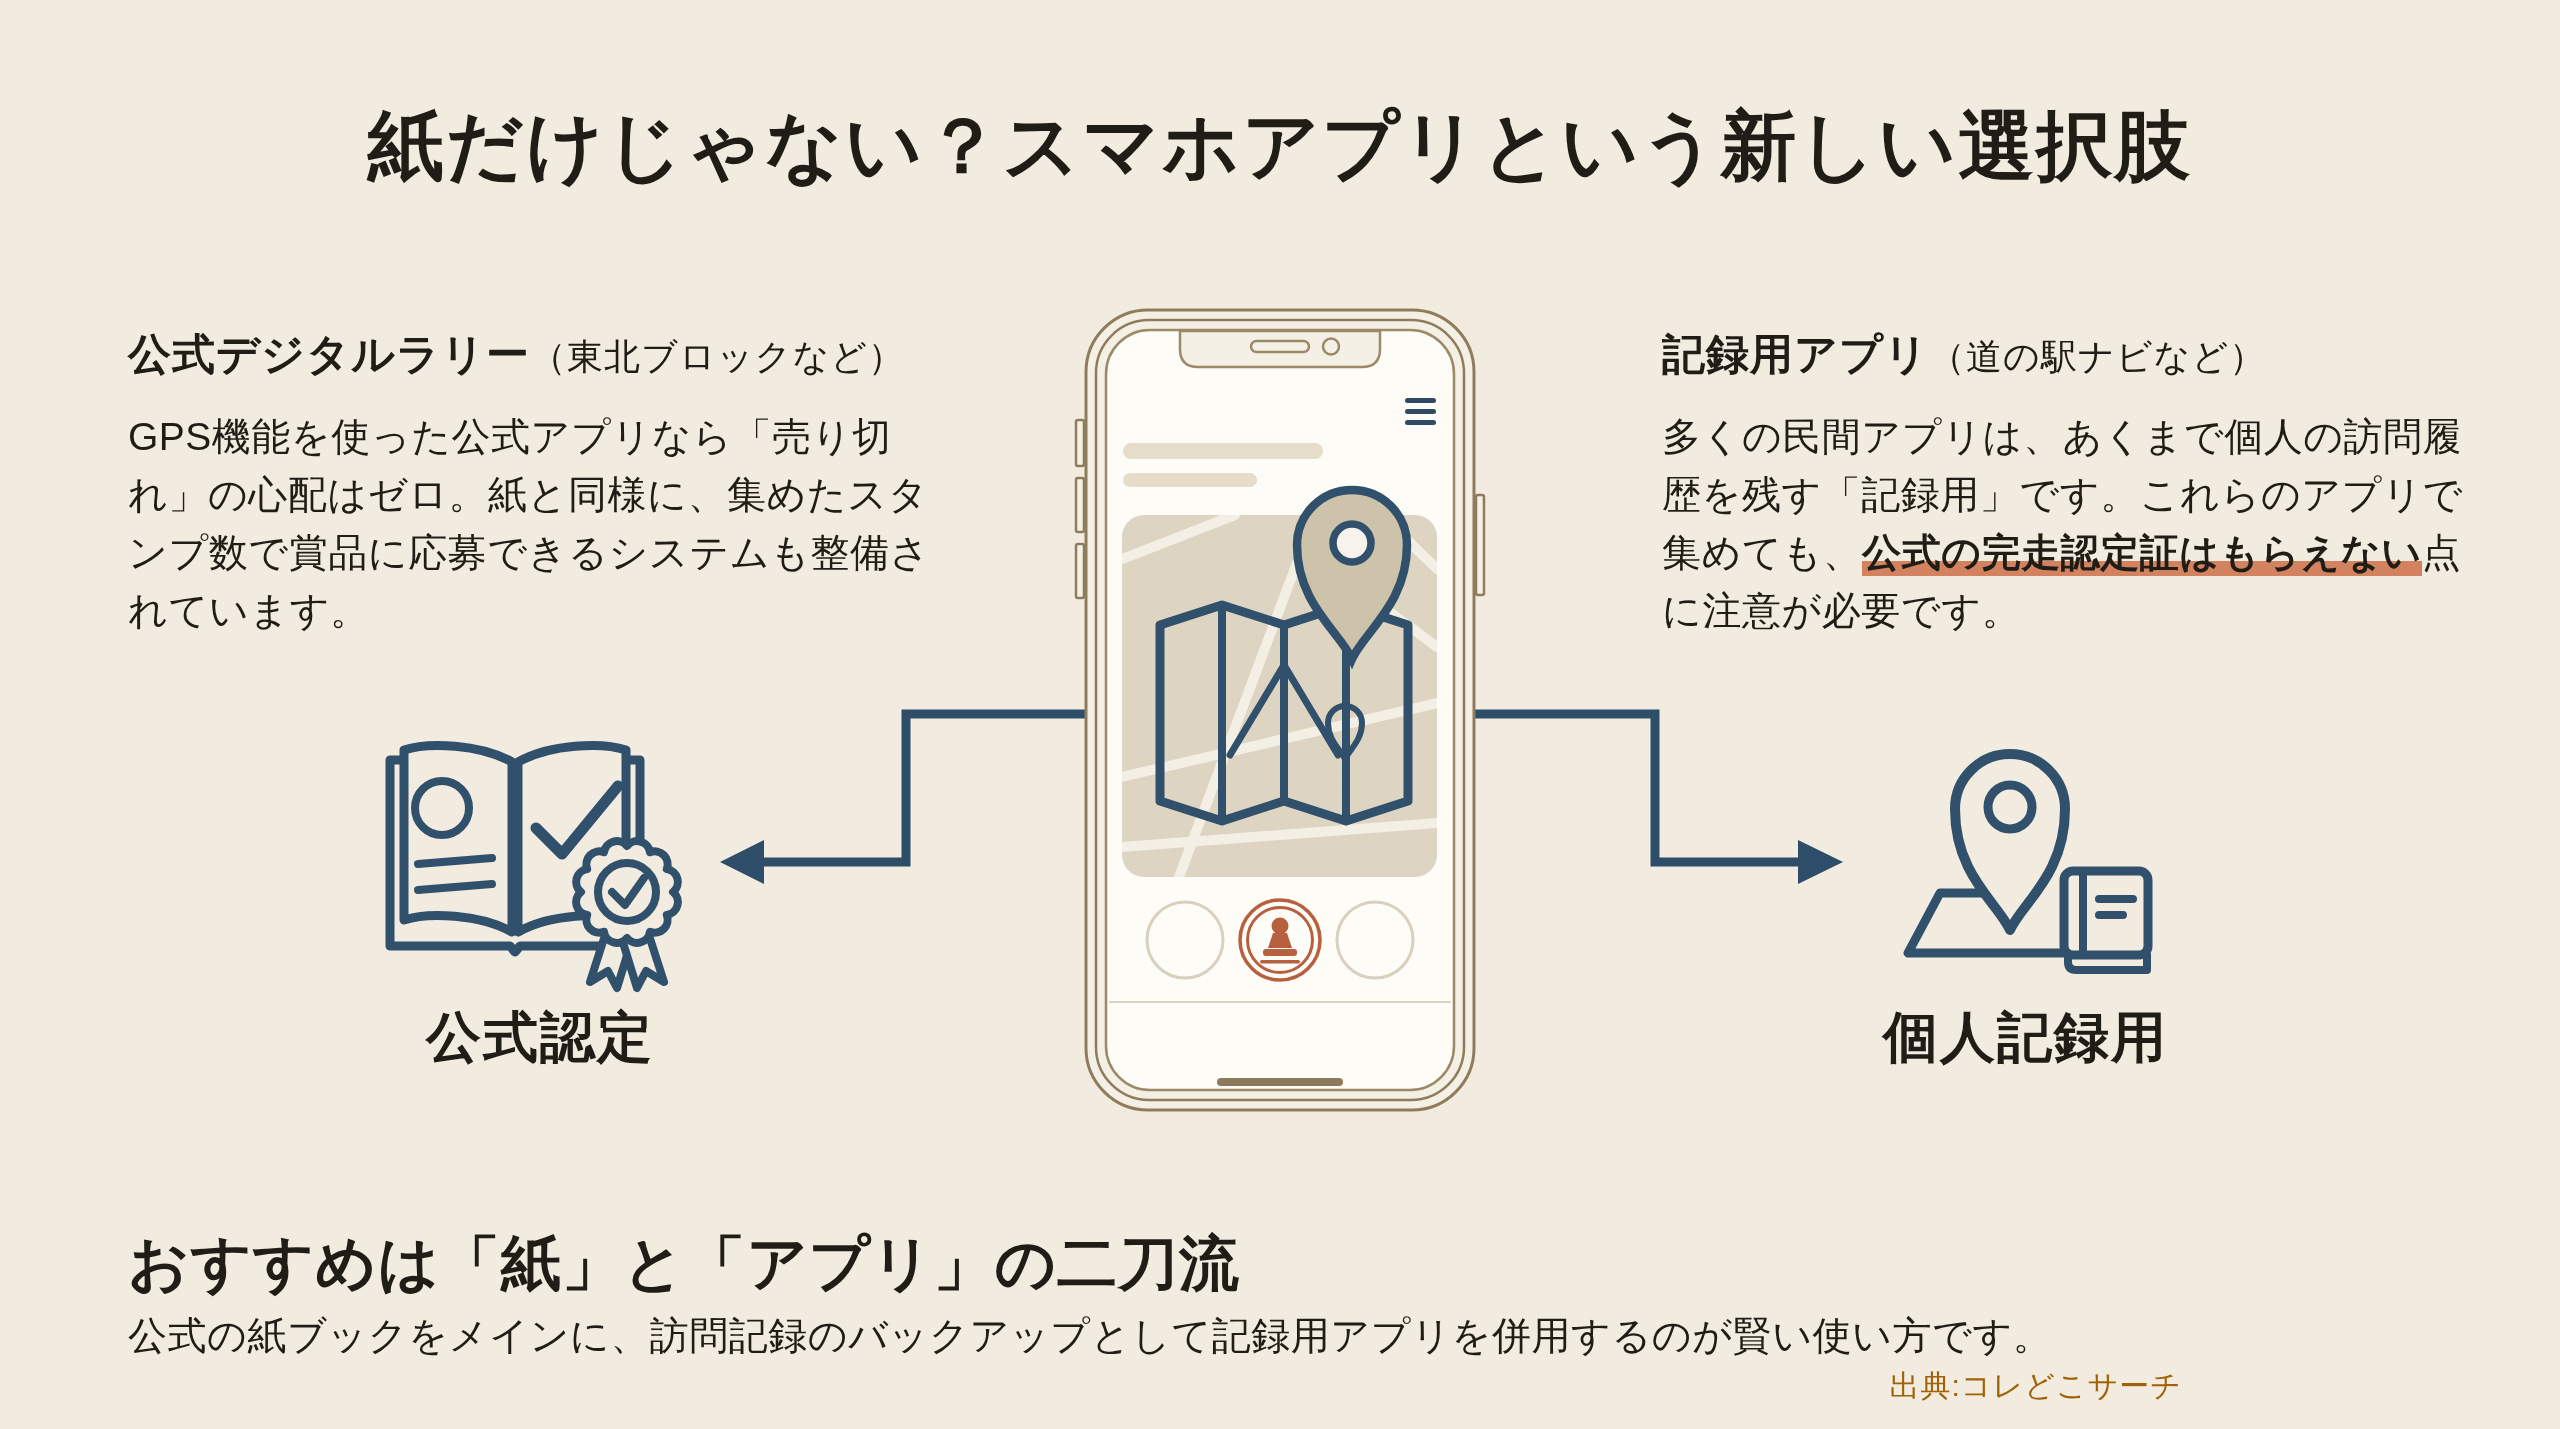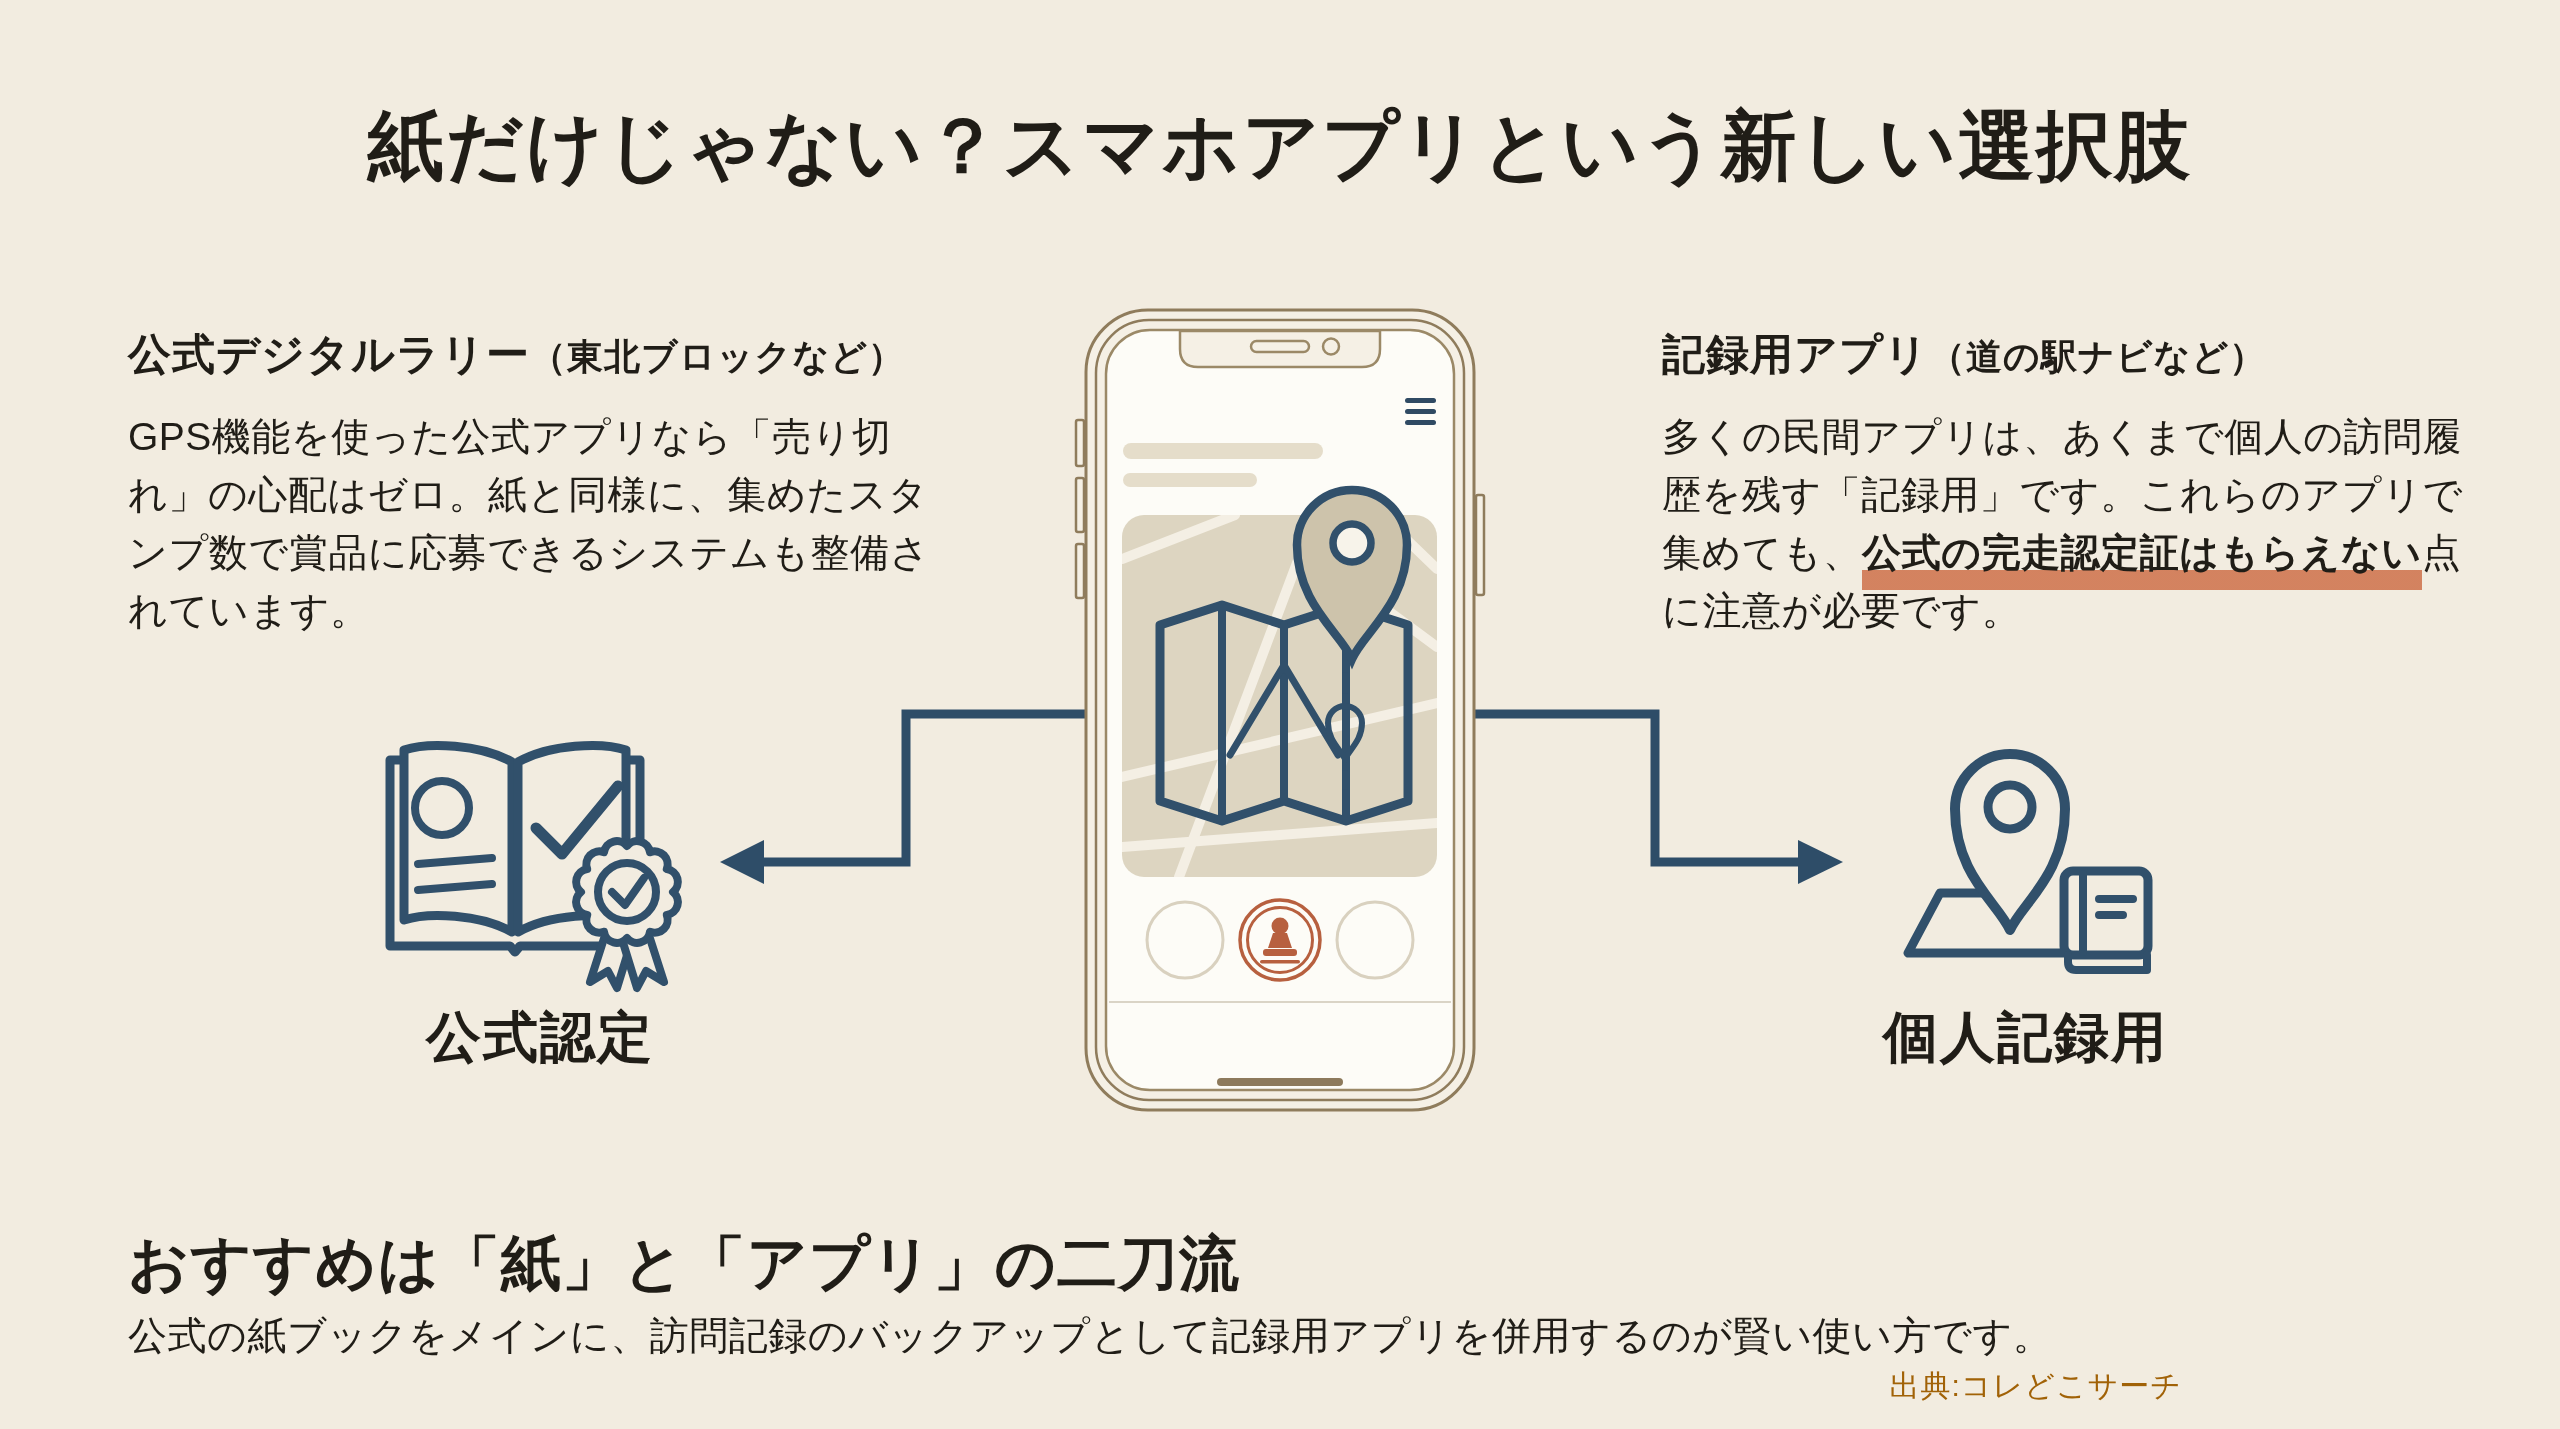--- a/index.html
+++ b/index.html
@@ -6,28 +6,28 @@
   body{width:2560px;height:1429px;overflow:hidden;background:#f2ece0;
        font-family:"Liberation Sans",sans-serif;color:#201d17;}
   #canvas{position:relative;width:2228px;height:1429px;background:#f2ece0;}
   .abs{position:absolute;}
   svg{overflow:visible;display:block;}
 
   .title{left:0;top:96px;width:2560px;text-align:center;
          font-size:76px;font-weight:900;letter-spacing:2px;}
 
   .col-heading{font-size:43px;font-weight:800;letter-spacing:1px;white-space:nowrap;}
-  .col-heading .note{font-size:36px;font-weight:700;}
+  .col-heading .note{font-size:36px;font-weight:400;}
   .col-body{font-size:39px;line-height:58px;letter-spacing:0.5px;}
   .left-col{left:128px;top:326px;width:810px;}
   .right-col{left:1662px;top:326px;width:810px;}
   .col-body{margin-top:24px;}
   .hl{font-weight:800;
       background-image:linear-gradient(transparent 66%, rgba(206,112,73,0.85) 66%);
-      padding-bottom:16px;}
+      padding-bottom:2px;}
 
   .diagram-label{font-size:55px;font-weight:800;text-align:center;letter-spacing:2px;}
   .label-left{left:380px;top:1001px;width:320px;}
   .label-right{left:1878px;top:1001px;width:295px;}
 
   .bottom-heading{left:128px;top:1224px;font-size:60px;font-weight:900;letter-spacing:1px;}
   .bottom-body{left:128px;top:1308px;width:2300px;font-size:39px;line-height:56px;letter-spacing:0.5px;}
 
   .source{right:46px;top:1366px;font-size:30px;color:#a16207;letter-spacing:1px;}
 </style>

